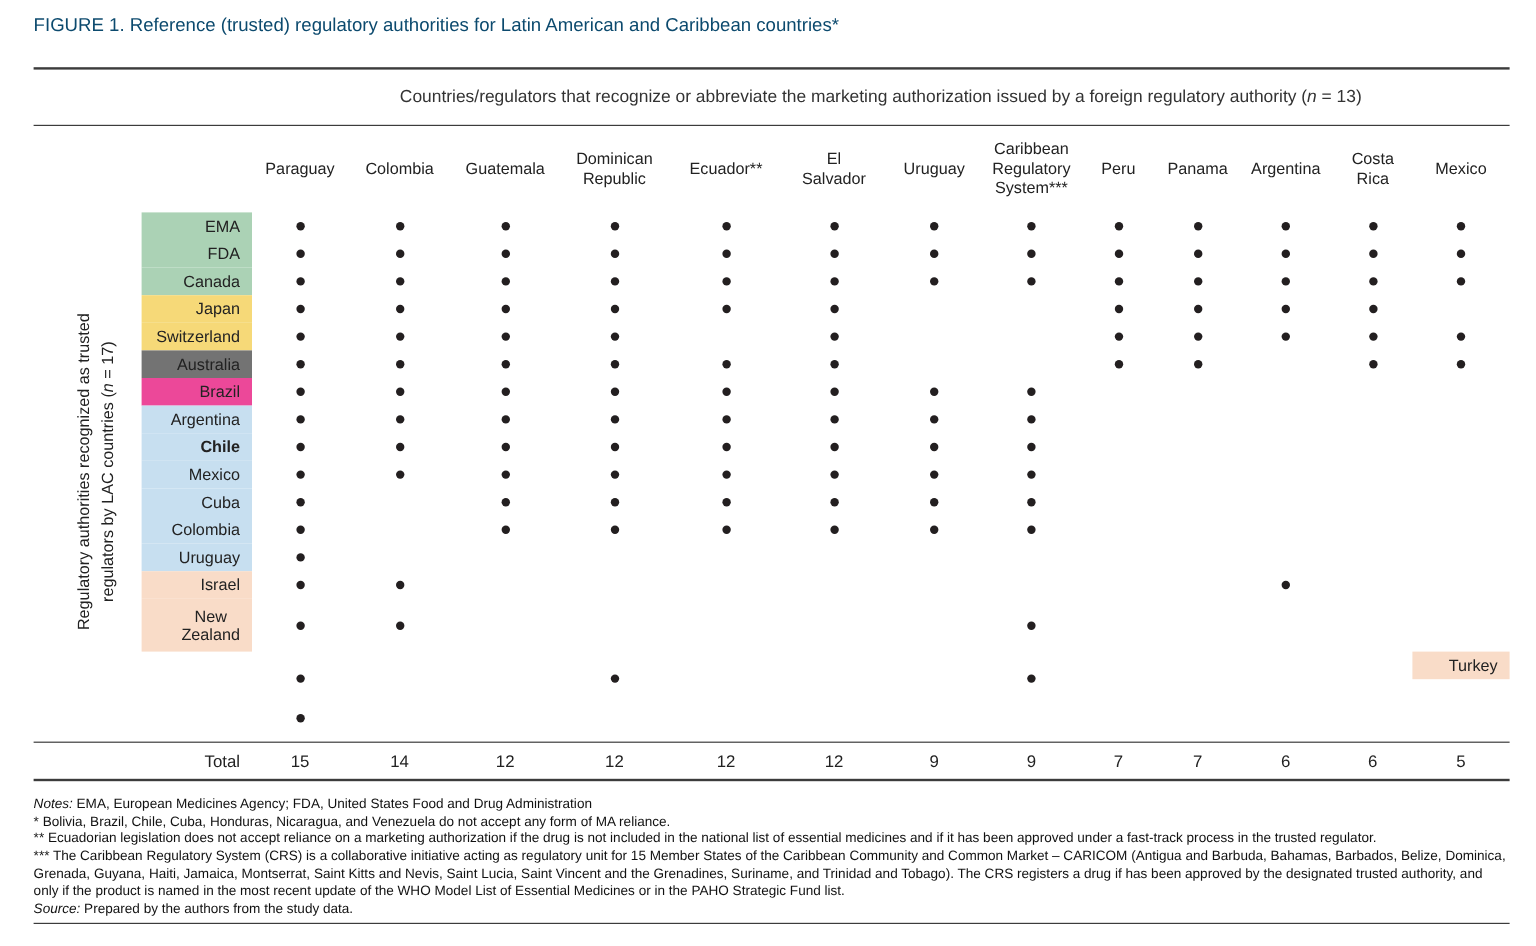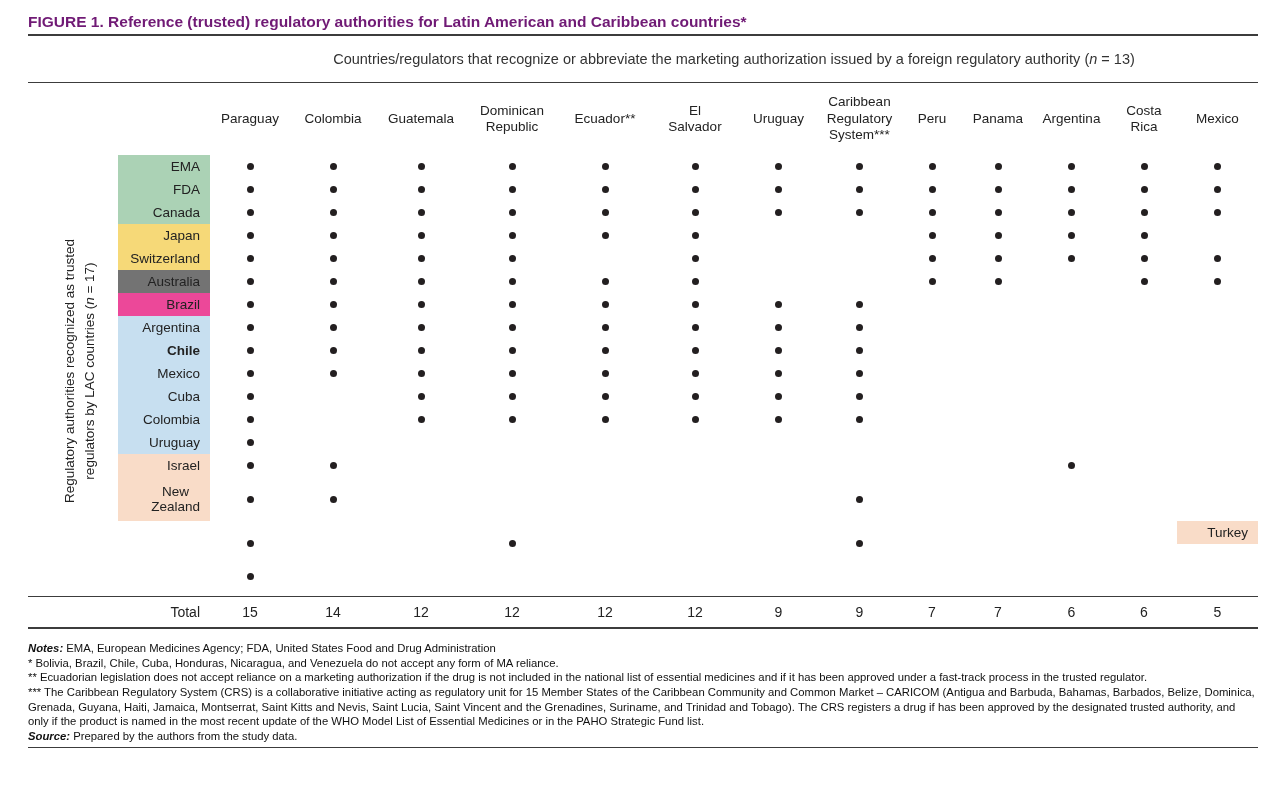--- a/index.html
+++ b/index.html
@@ -1,23 +1,23 @@
 <!DOCTYPE html>
 <html><head>
 <meta charset="utf-8">
 <style>
   html,body { margin:0; padding:0; background:#ffffff; }
   body {
     width:1280px; height:788px; overflow:hidden;
     font-family:"Liberation Sans", sans-serif; color:#222;
   }
   .page { padding:10px 22px 0 28px; }
-  .figure-title { color:#701a75; font-weight:bold; font-size:15.5px; line-height:24px; }
-
-  .table-wrap { position:relative; width:1230px; }
+  .figure-title { color:#0c4a6e; font-weight:normal; font-size:15.5px; line-height:24px; }
+
+  .table-wrap { position:relative; width:1230px; margin-top:22px; }
   .rule { border-top:1px solid #3c3c3c; height:0; }
   .rule.thick { border-top-width:2px; }
   .span-header {
     height:46px; margin-left:182px; display:flex; align-items:center; justify-content:center;
     font-size:14.5px; color:#333;
   }
   .grid { display:grid; margin-left:90px; }
   .col-header {
     height:72px; display:flex; align-items:center; justify-content:center;
     text-align:center; white-space:pre-line; font-size:13.5px; line-height:1.22; color:#222;
@@ -30,21 +30,21 @@
   .dot-cell { display:flex; align-items:center; justify-content:center; }
   .dot { width:7px; height:7px; border-radius:50%; background:#231f20; }
   .h1 { height:23px; } .h2 { height:44px; }
   .total-cell { height:30px; display:flex; align-items:center; justify-content:center; font-size:14px; }
   .total-label { justify-content:flex-end; padding-right:10px; box-sizing:border-box; }
   .vlabel {
     position:absolute; left:-163px; top:317px; width:430px; height:40px;
     transform:rotate(-90deg); text-align:center; font-size:13.5px; line-height:1.45; color:#222;
   }
   .notes { margin-top:12px; font-size:11.3px; line-height:1.3; color:#111; width:1230px; }
-  .notes .lead { font-weight:bold; font-style:italic; }
+  .notes .lead { font-weight:normal; font-style:italic; }
   .bottom-rule { margin-top:3px; }
   i.nvar { font-style:italic; }
 </style>
 </head>
 <body>
 
 <div class="page">
   <div class="figure-title">FIGURE 1. Reference (trusted) regulatory authorities for Latin American and Caribbean countries*</div>
 
   <div class="table-wrap">

